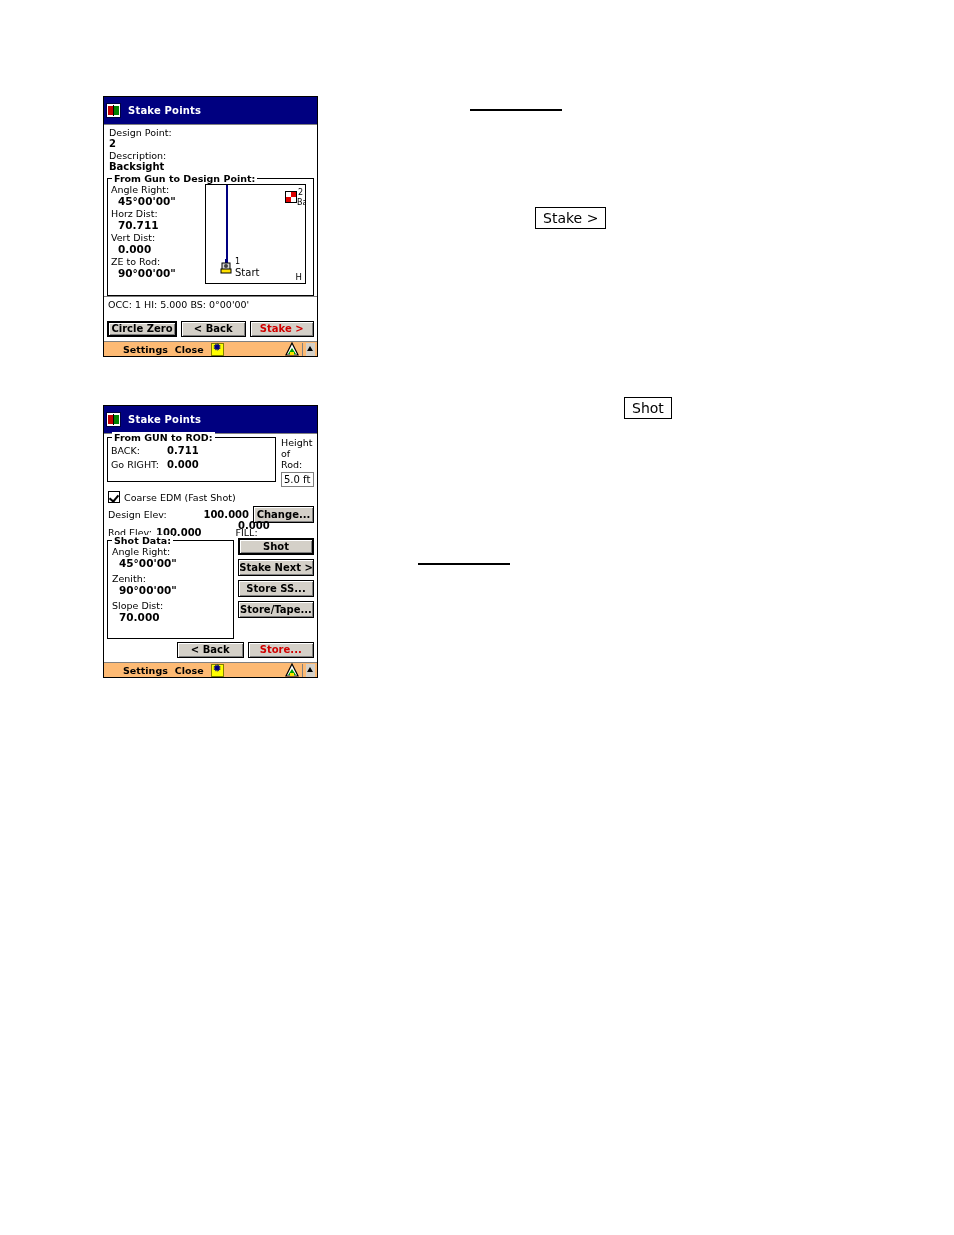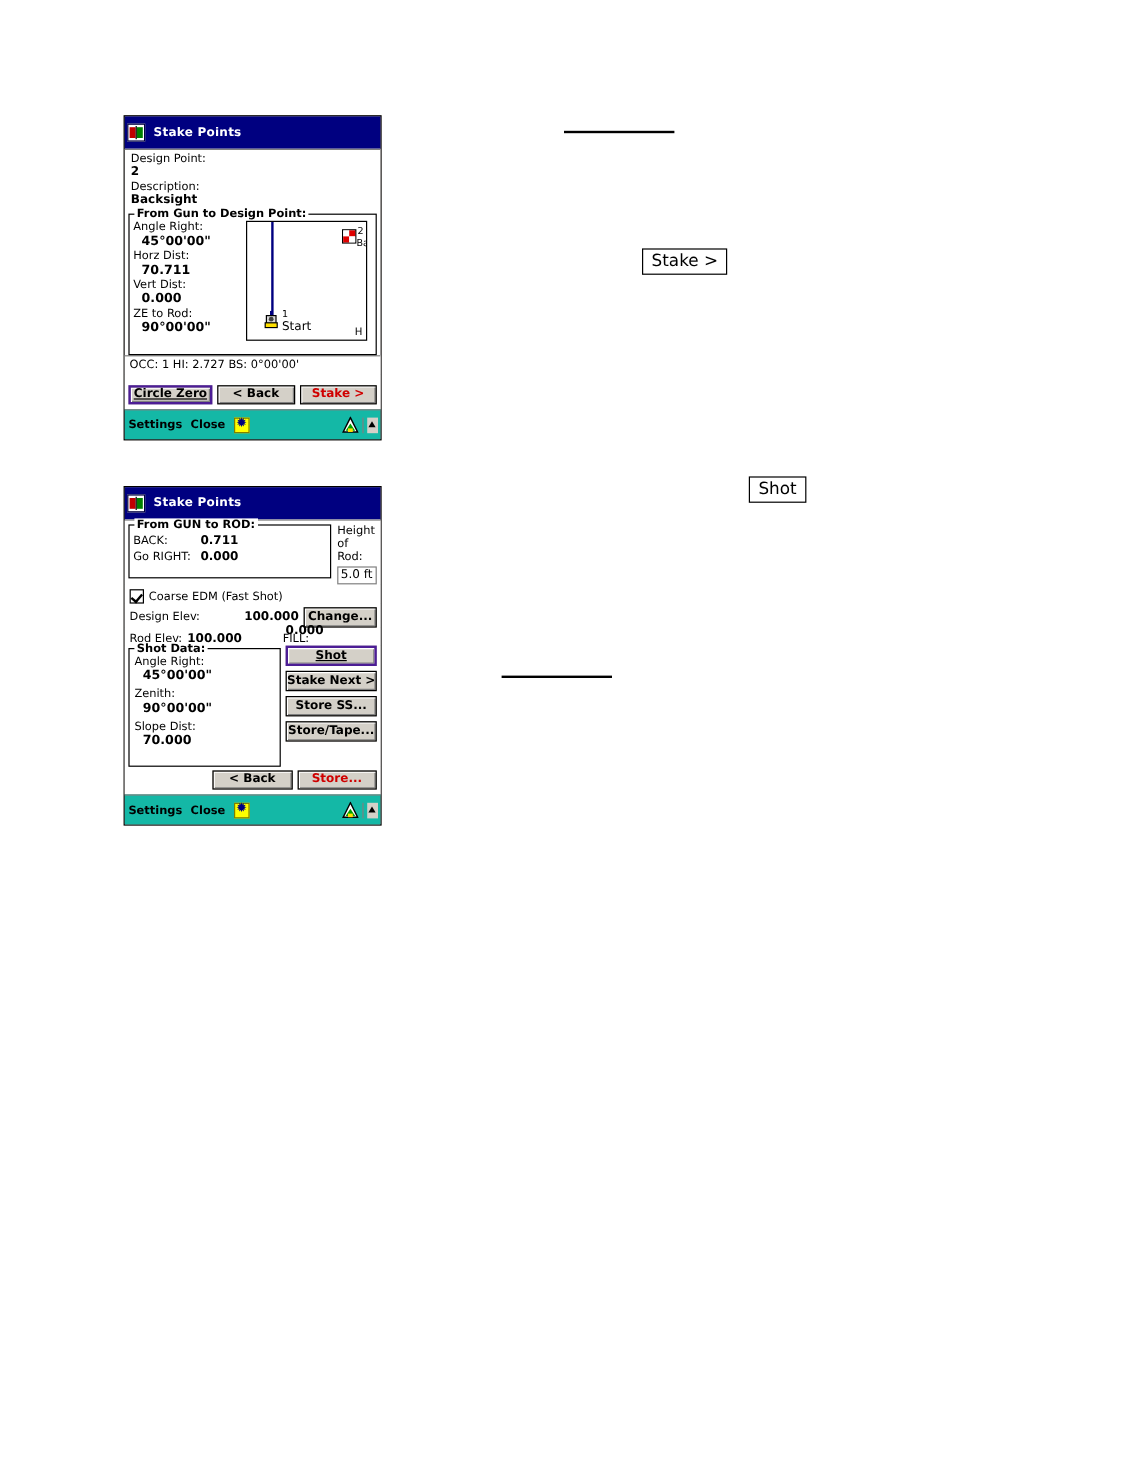--- a/index.html
+++ b/index.html
@@ -105,34 +105,34 @@
     font-weight: bold;
     text-align: center;
     color: #000000;
     box-sizing: border-box;
     display: flex;
     align-items: center;
     justify-content: center;
     line-height: 1;
     cursor: default;
   }
-  .btn.default { border: 2px solid #4c1d95; text-decoration: underline; }
+  .btn.default { border: 2px solid #000000; }
   .btn.red { color: #d00000; }
 
   
   .taskbar {
-    height: 25px;
-    background: #14b8a6;
+    height: 15px;
+    background: #fdba74;
     border-top: 1px solid #808080;
     display: flex;
     align-items: center;
     font-size: 9.5px;
     font-weight: bold;
     box-sizing: border-box;
-    padding-left: 3px;
+    padding-left: 19px;
   }
   .taskbar .tb-item { margin-right: 7px; white-space: nowrap; }
   .tb-star {
     width: 13px; height: 13px;
     background: #ffff00;
     border: 1px solid #808000;
     position: relative;
     box-sizing: border-box;
   }
   .tb-star::after {
@@ -469,21 +469,21 @@
               <i></i>
           </div>
           <div class="bs-label">2</div>
           <div class="bs-sublabel">Ba</div>
 
           <div class="map-corner">H</div>
         </div>
       </div>
     </div>
 
-    <div id="w1-status">OCC: 1  HI: 2.727  BS: 0°00'00'</div>
+    <div id="w1-status">OCC: 1  HI: 5.000  BS: 0°00'00'</div>
 
     <div id="w1-buttons">
       <div class="btn default" id="btn-circle-zero">
           <span>Circle Zero</span>
         </div>
       <div class="btn" id="btn-back-1">
           <span>&lt; Back</span>
         </div>
       <div class="btn red" id="btn-stake">
           <span>Stake &gt;</span>

